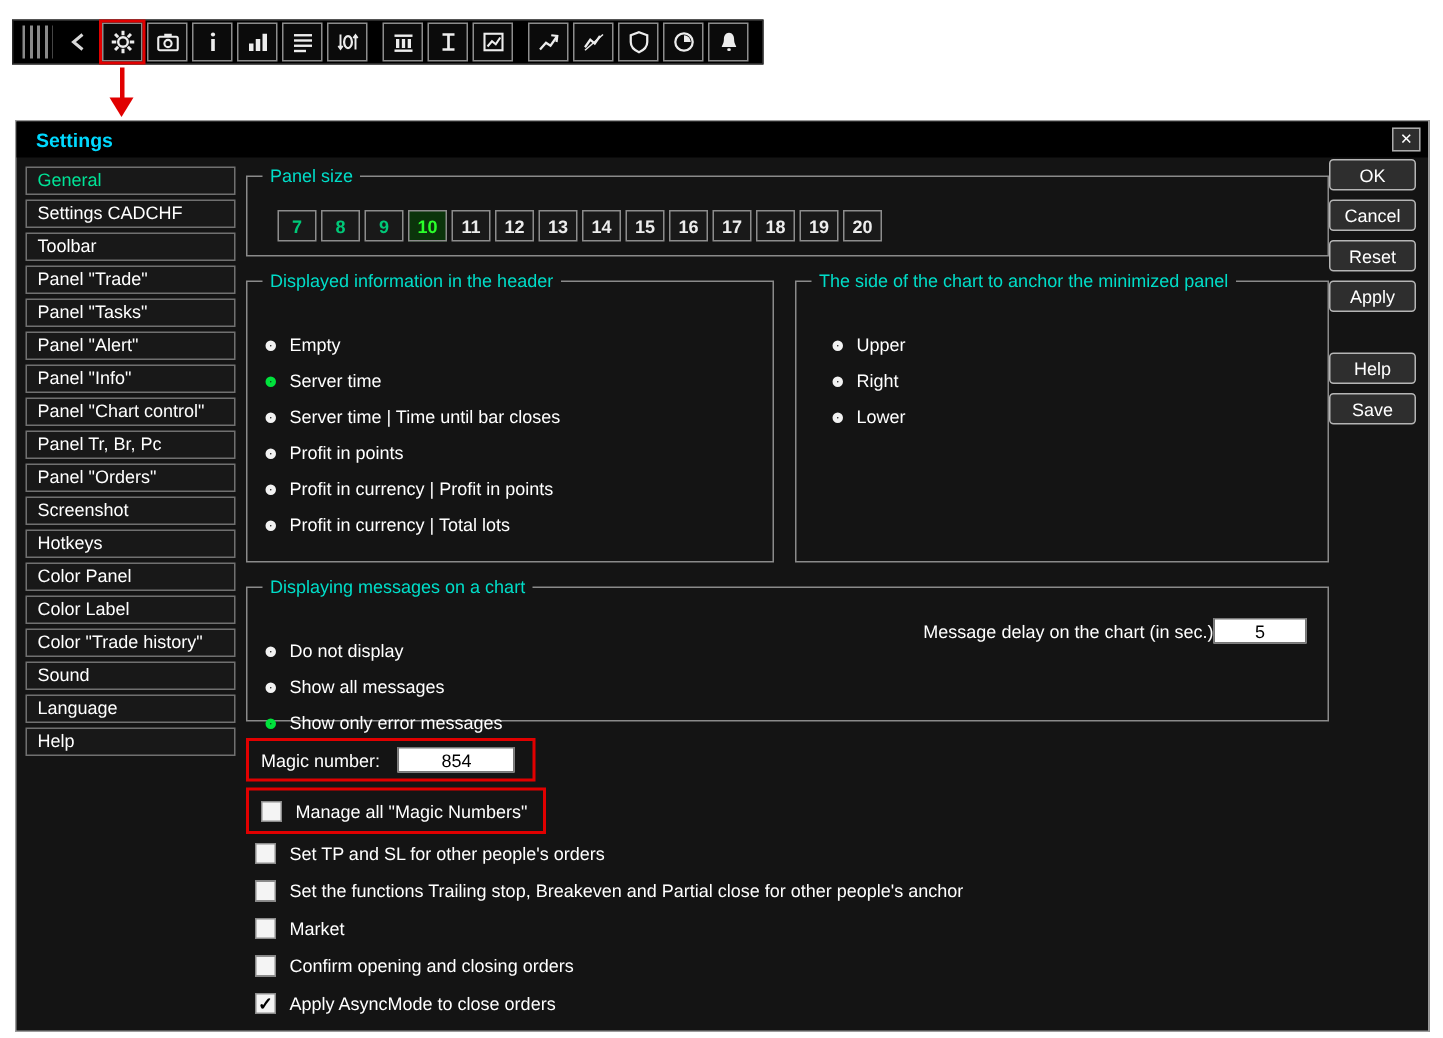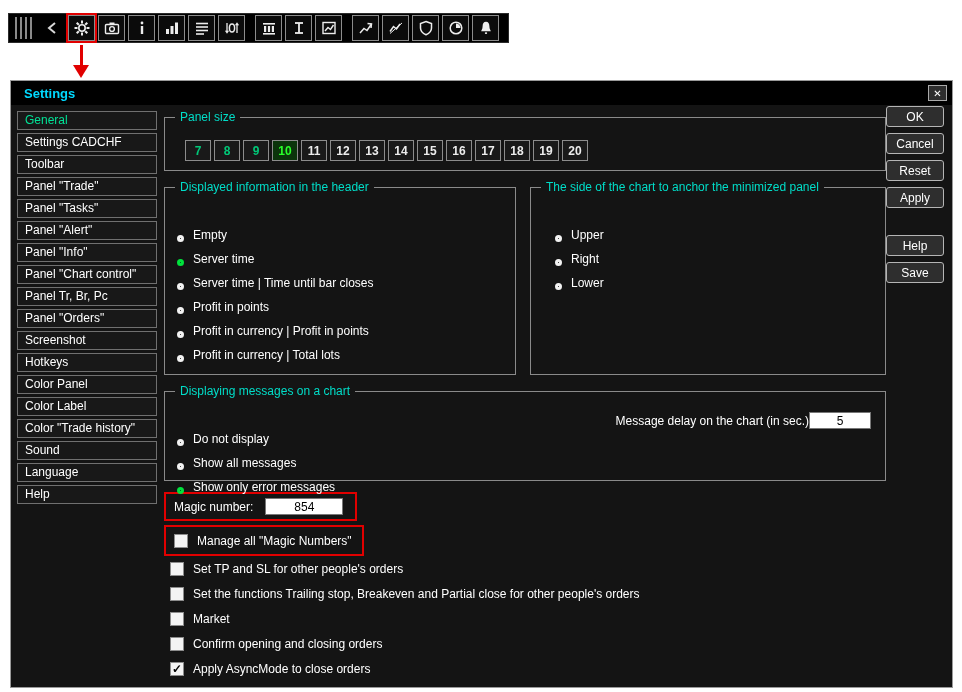--- a/index.html
+++ b/index.html
@@ -71,21 +71,21 @@
     background:#191919; color:#ececec; font-size:12px; font-weight:bold;
     display:flex; align-items:center; justify-content:center;
   }
   .size-btn.green { color:#00c878; }
   .size-btn.selected { color:#2aff2a; background:#0b340b; }
 
   .two-col { display:flex; gap:14px; margin-top:16px; }
   .grp-header-info { width:352px; height:188px; }
   .grp-anchor { flex:1; height:188px; padding-left:24px; }
 
-  .radio-row { display:flex; align-items:flex-end; height:24px; gap:9px; color:#fff; font-size:12px; cursor:default; }
+  .radio-row { display:flex; align-items:center; height:24px; gap:9px; color:#fff; font-size:12px; cursor:default; }
   .radio { width:7px; height:7px; border-radius:50%; border:3px solid #f2f2f2; background:#0c0c0c; flex:none; }
   .radio.on { border-color:#00e23c; background:#0a3a14; }
 
   .grp-messages { margin-top:16px; height:90px; }
   .delay-wrap { position:absolute; right:14px; top:20px; display:flex; align-items:center; color:#fff; }
   .text-input {
     height:17px; background:#fff; color:#000; border:1px solid #777;
     text-align:center; font-size:12px; font-family:"Liberation Sans", sans-serif; padding:0;
   }
   .delay-input { width:62px; }
@@ -372,21 +372,21 @@
           <span>Manage all "Magic Numbers"</span>
         </div>
       </div>
 
       <div class="check-row">
         <span class="checkbox"></span>
         <span>Set TP and SL for other people's orders</span>
       </div>
       <div class="check-row">
         <span class="checkbox"></span>
-        <span>Set the functions Trailing stop, Breakeven and Partial close for other people's orders</span>
+        <span>Set the functions Trailing stop, Breakeven and Partial close for other people's anchor</span>
       </div>
       <div class="check-row">
         <span class="checkbox"></span>
         <span>Market</span>
       </div>
       <div class="check-row">
         <span class="checkbox"></span>
         <span>Confirm opening and closing orders</span>
       </div>
       <div class="check-row">

